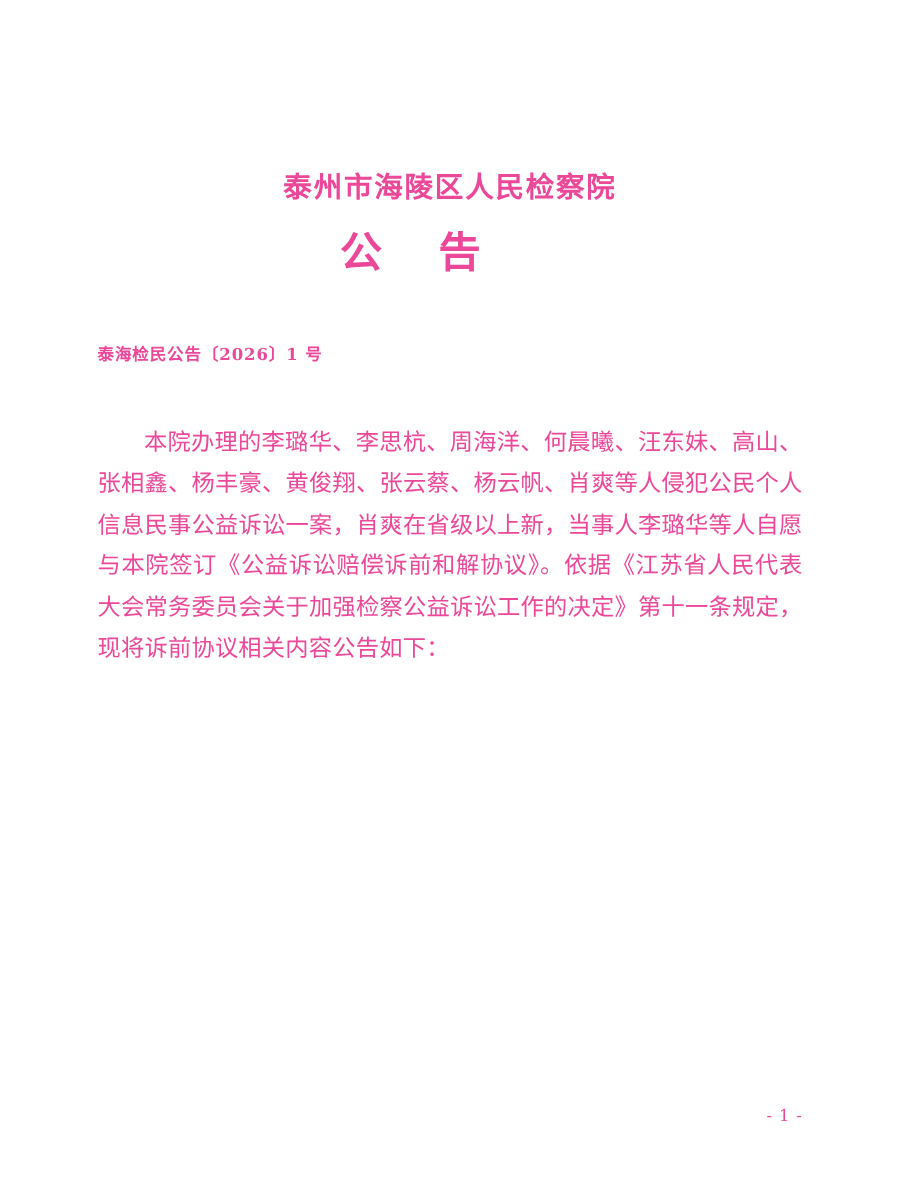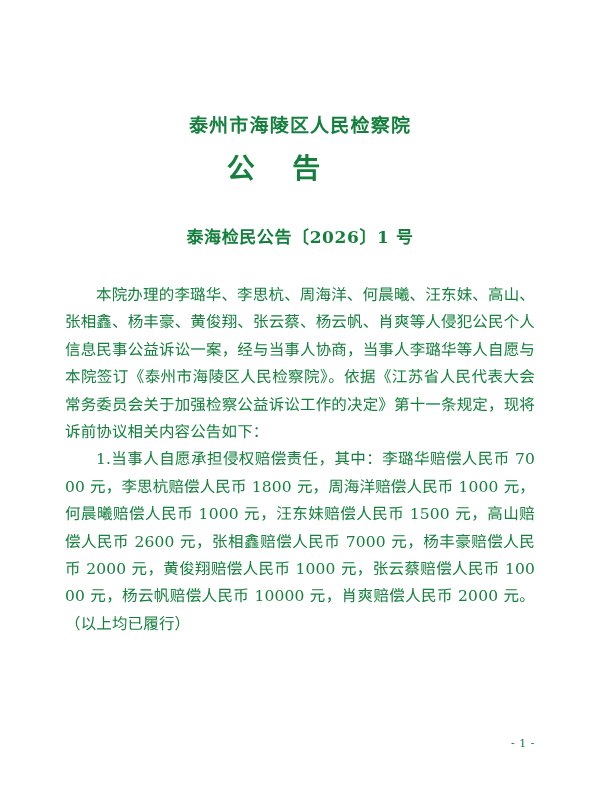--- a/index.html
+++ b/index.html
@@ -9,21 +9,21 @@
     background: #ffffff;
   }
 
   .page {
     position: relative;
     width: 600px;
     height: 800px;
     background: #ffffff;
     overflow: hidden;
     font-family: "DejaVu Serif", "Liberation Serif", serif;
-    color: #15803d;
+    color: #ec4899;
     -webkit-font-smoothing: antialiased;
   }
 
   
   .doc-title {
     position: absolute;
     top: 112px;
     left: 0;
     width: 600px;
     text-align: center;
@@ -46,22 +46,22 @@
     letter-spacing: 14px;
     text-indent: 14px;
     font-family: "DejaVu Serif", "Liberation Serif", serif;
   }
 
   .doc-number {
     position: absolute;
     top: 226px;
     left: 65px;
     width: 470px;
-    text-align: center;
-    font-size: 17px;
+    text-align: left;
+    font-size: 11px;
     line-height: 22px;
     letter-spacing: 0.6px;
     font-weight: 700;
     font-family: "DejaVu Serif", "Liberation Serif", serif;
   }
 
   
   .body-area {
     position: absolute;
     top: 282px;
@@ -103,19 +103,18 @@
 
 <div class="page">
 
   <div class="doc-title">泰州市海陵区人民检察院</div>
 
   <div class="doc-heading">公 告</div>
 
   <div class="doc-number">泰海检民公告〔2026〕1 号</div>
 
   <div class="body-area">
-    <p class="para">本院办理的李璐华、李思杭、周海洋、何晨曦、汪东妹、高山、张相鑫、杨丰豪、黄俊翔、张云蔡、杨云帆、肖爽等人侵犯公民个人信息民事公益诉讼一案，经与当事人协商，当事人李璐华等人自愿与本院签订《泰州市海陵区人民检察院》。依据《江苏省人民代表大会常务委员会关于加强检察公益诉讼工作的决定》第十一条规定，现将诉前协议相关内容公告如下：</p>
-    <p class="para">1.当事人自愿承担侵权赔偿责任，其中：李璐华赔偿人民币 7000 元，李思杭赔偿人民币 1800 元，周海洋赔偿人民币 1000 元，何晨曦赔偿人民币 1000 元，汪东妹赔偿人民币 1500 元，高山赔偿人民币 2600 元，张相鑫赔偿人民币 7000 元，杨丰豪赔偿人民币 2000 元，黄俊翔赔偿人民币 1000 元，张云蔡赔偿人民币 10000 元，杨云帆赔偿人民币 10000 元，肖爽赔偿人民币 2000 元。（以上均已履行）</p>
+    <p class="para">本院办理的李璐华、李思杭、周海洋、何晨曦、汪东妹、高山、张相鑫、杨丰豪、黄俊翔、张云蔡、杨云帆、肖爽等人侵犯公民个人信息民事公益诉讼一案，肖爽在省级以上新，当事人李璐华等人自愿与本院签订《公益诉讼赔偿诉前和解协议》。依据《江苏省人民代表大会常务委员会关于加强检察公益诉讼工作的决定》第十一条规定，现将诉前协议相关内容公告如下：</p>
   </div>
 
   <div class="page-number">- 1 -</div>
 
 </div>
 
 </body></html>

